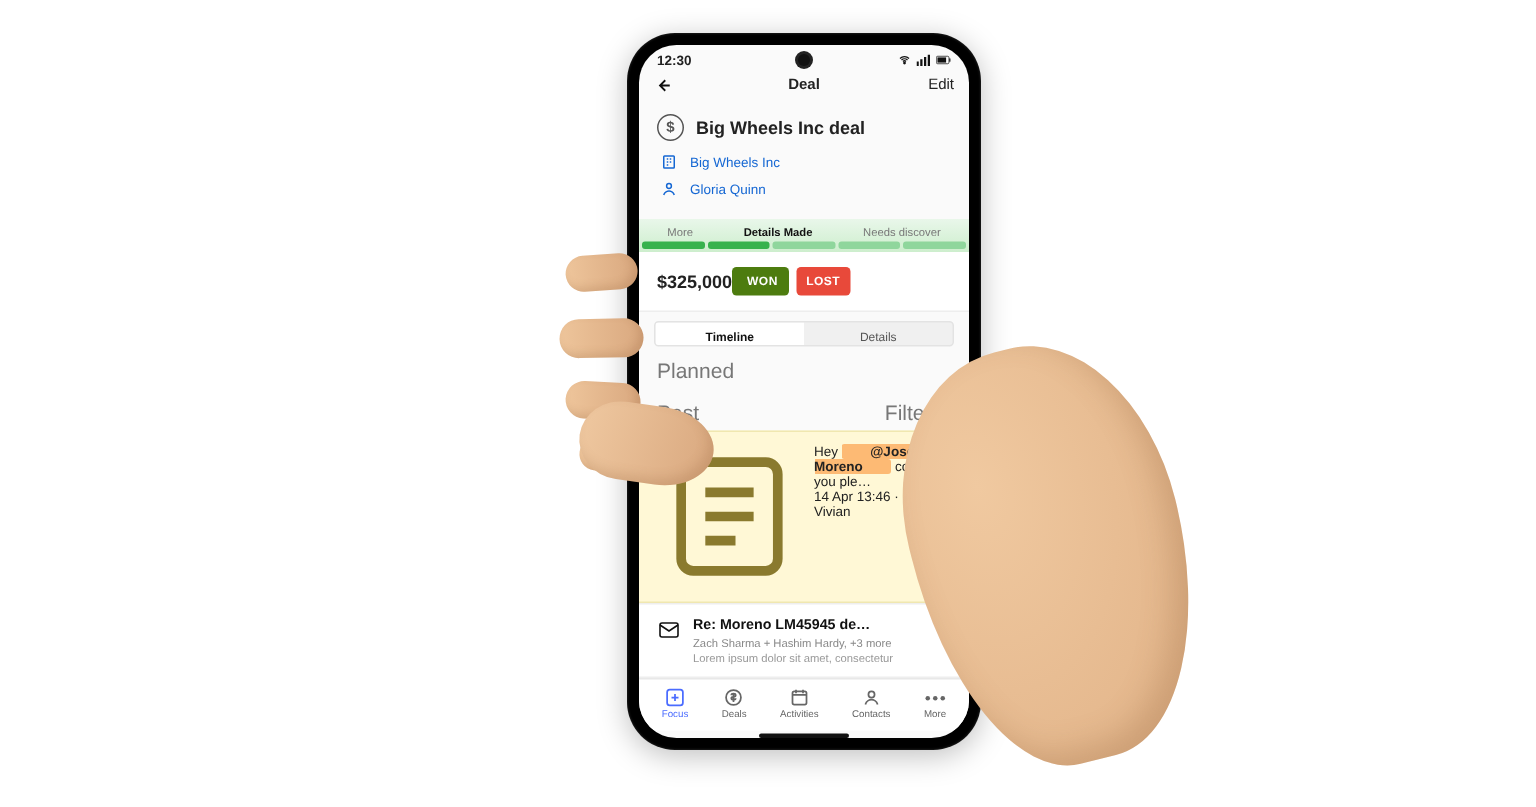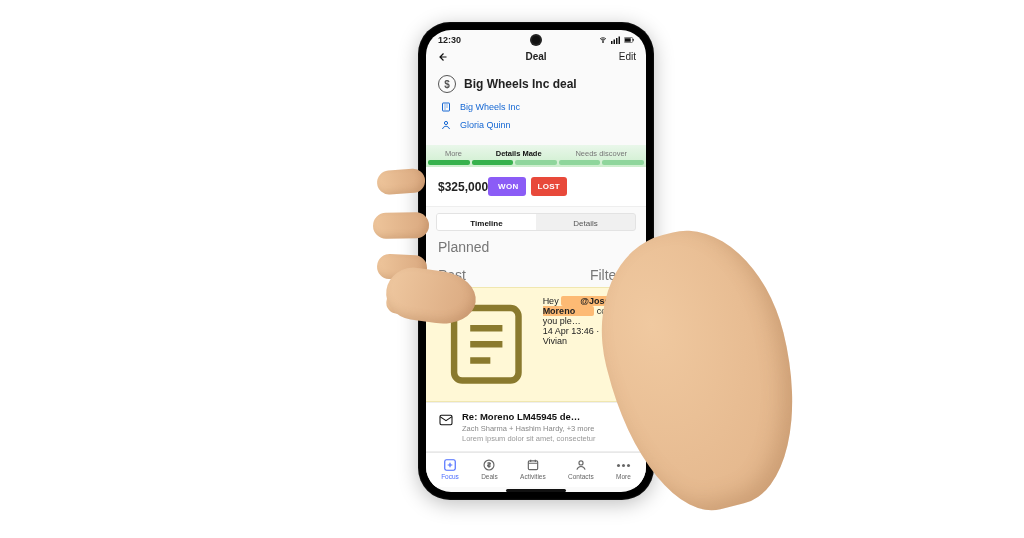--- a/index.html
+++ b/index.html
@@ -64,21 +64,21 @@
   .pipeline-labels .active { color: #111; font-weight: 600; }
   .pipeline-bar { display: flex; height: 5px; gap: 2px; padding: 0 2px; }
   .pipeline-bar .seg { flex: 1; background: #37b24d; border-radius: 2px; }
   .pipeline-bar .seg.dim { background: #8fd69c; }
 
   
   .value-row { display: flex; align-items: center; padding: 10px 12px; background: #fff; border-bottom: 1px solid #eee; }
   .value { font-size: 12px; font-weight: 700; }
   .btns { display: flex; gap: 5px; }
   .btn { font-size: 8px; font-weight: 700; color: #fff; padding: 5px 7px; border-radius: 3px; letter-spacing: 0.3px; }
-  .btn.won { background: #8b5cf6; padding-left: 10px; }
+  .btn.won { background: #4d7c0f; padding-left: 10px; }
   .btn.lost { background: #e8493a; }
 
   
   .tabs { display: flex; background: #f0f0f0; border: 1px solid #e3e3e3; margin: 6px 10px 0; border-radius: 3px; overflow: hidden; }
   .tab { flex: 1; text-align: center; font-size: 8px; padding: 5px 0; color: #555; }
   .tab.active { background: #fff; font-weight: 700; color: #111; }
 
   
   .section-label { font-size: 14px; color: #777; padding: 8px 12px 4px; display: flex; justify-content: space-between; align-items: flex-end; }
   .filter { display: flex; align-items: center; gap: 3px; }

